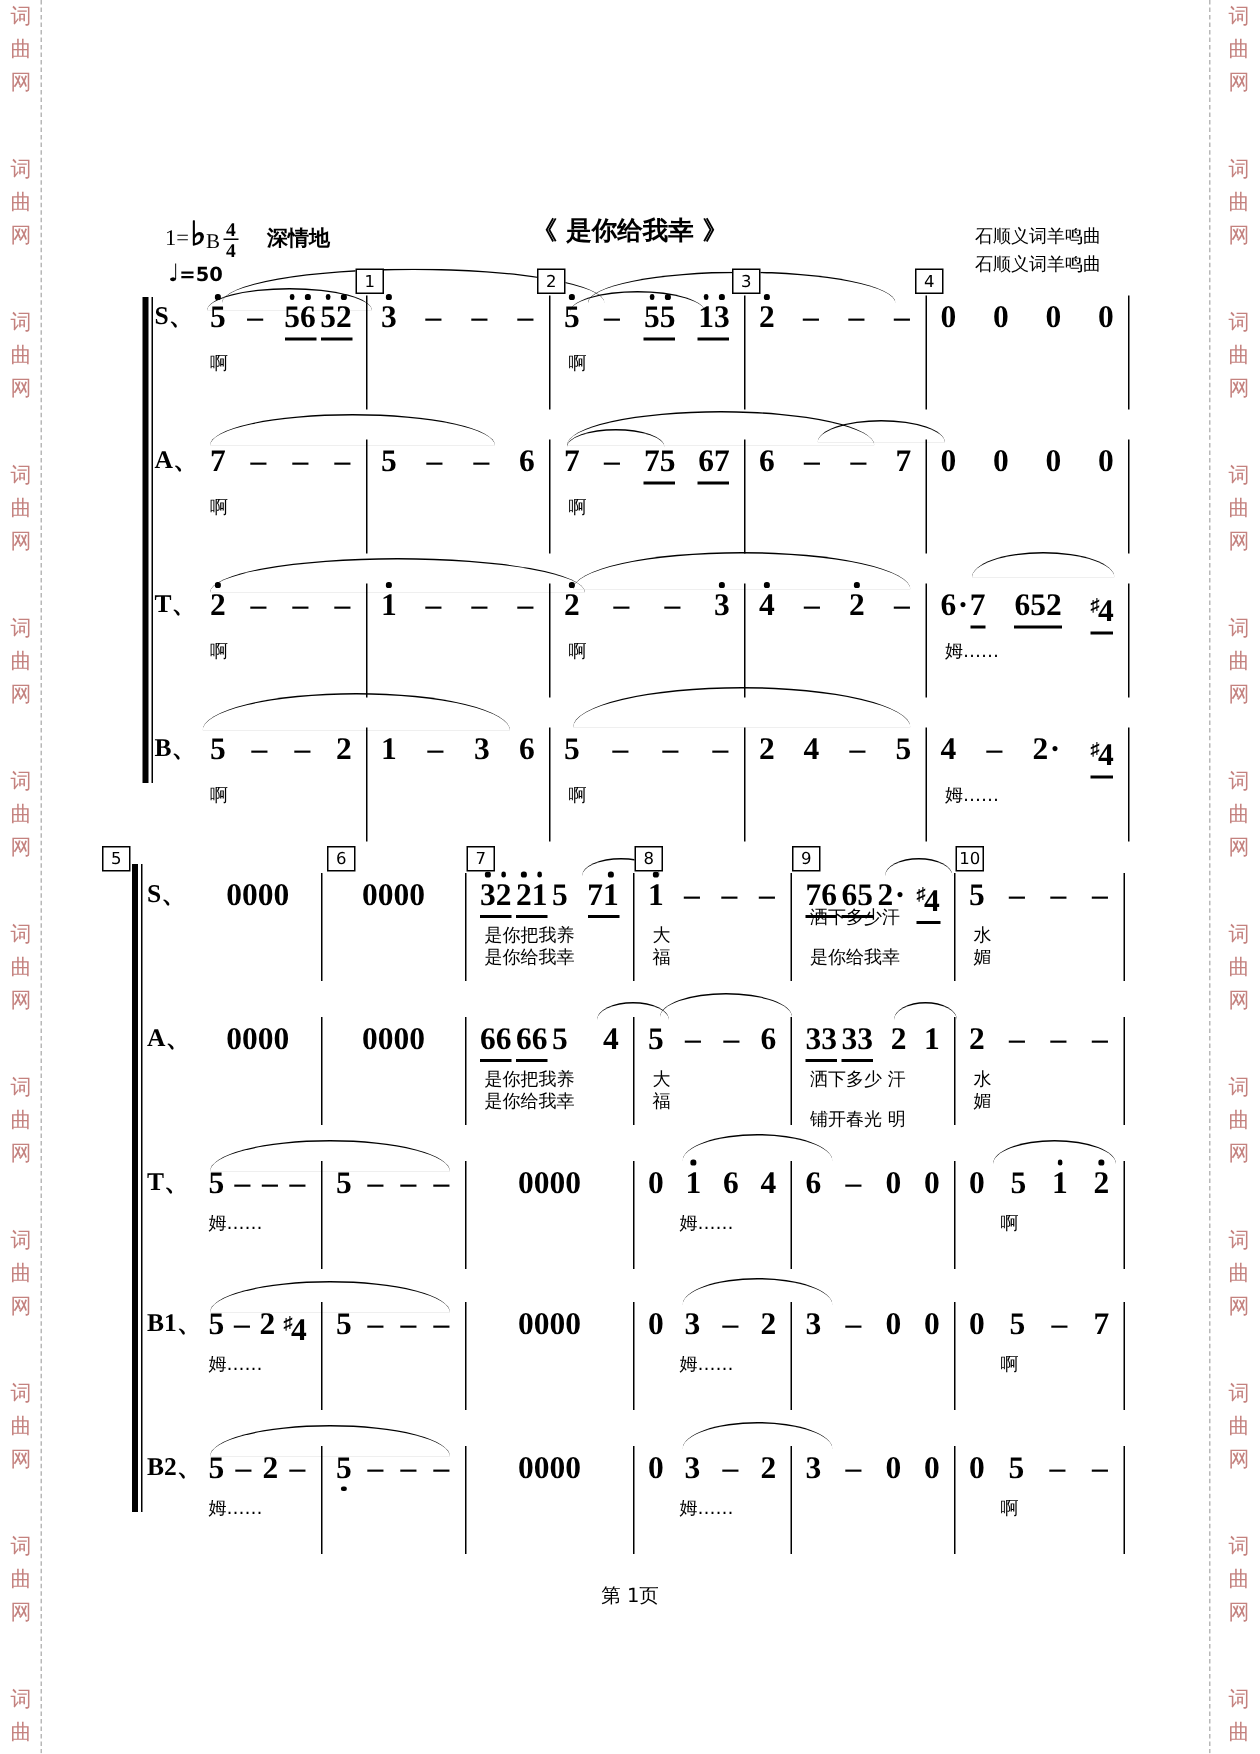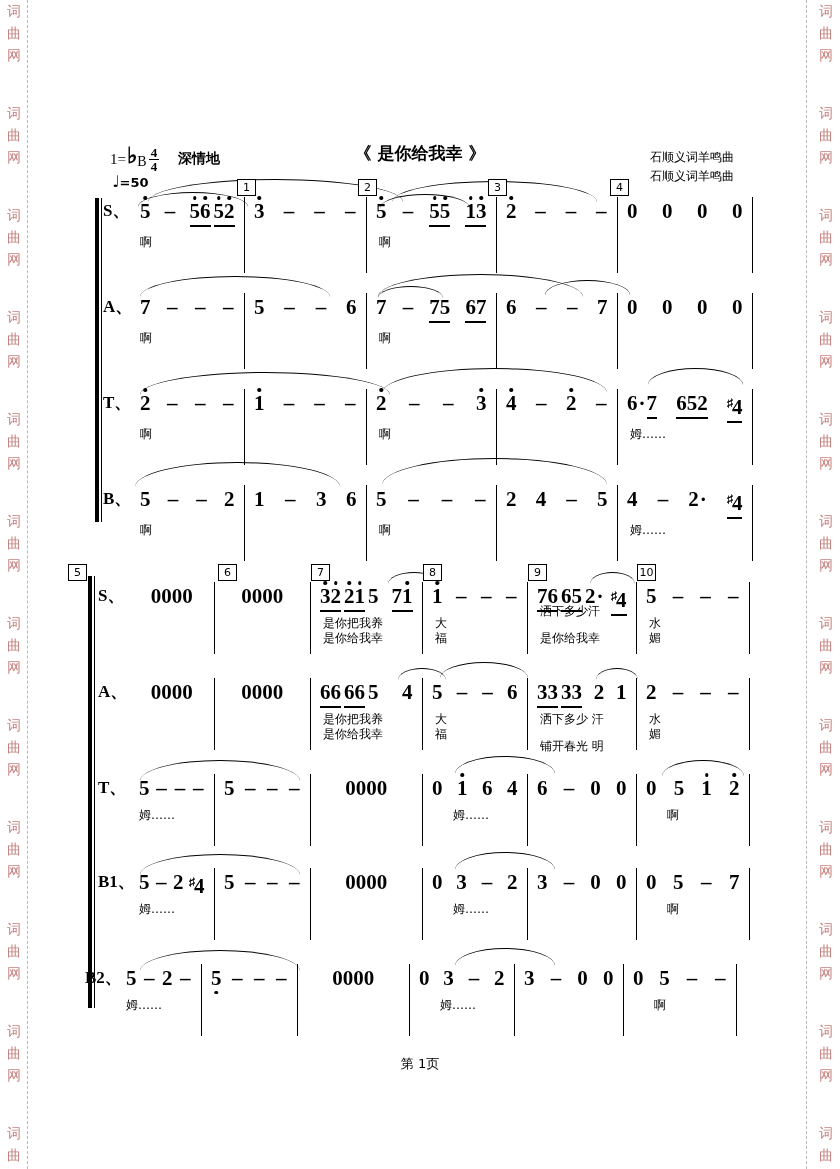--- a/index.html
+++ b/index.html
@@ -979,21 +979,21 @@
             <span class="tok">
               <span class="dash">–</span>
             </span>
             <span class="tok">
               <span class="nt">7</span>
             </span>
           </div>
           <div class="lyr" style="top: 34px; padding-left: 30px;">啊</div>
         </div>
       </div>
-      <div class="vrow" style="left: 82px; top: 964px; width: 655px; height: 72px;">
+      <div class="vrow" style="left: 95px; top: 964px; width: 655px; height: 72px;">
         <span class="vlabel">B2、</span>
         <div class="mcell" style="left: 0px; width: 118.5px; height: 72px;">
           <div class="notesline" style="padding-left: 44px;">
             <span class="tok">
               <span class="nt">5</span>
             </span>
             <span class="tok">
               <span class="dash">–</span>
             </span>
             <span class="tok">

